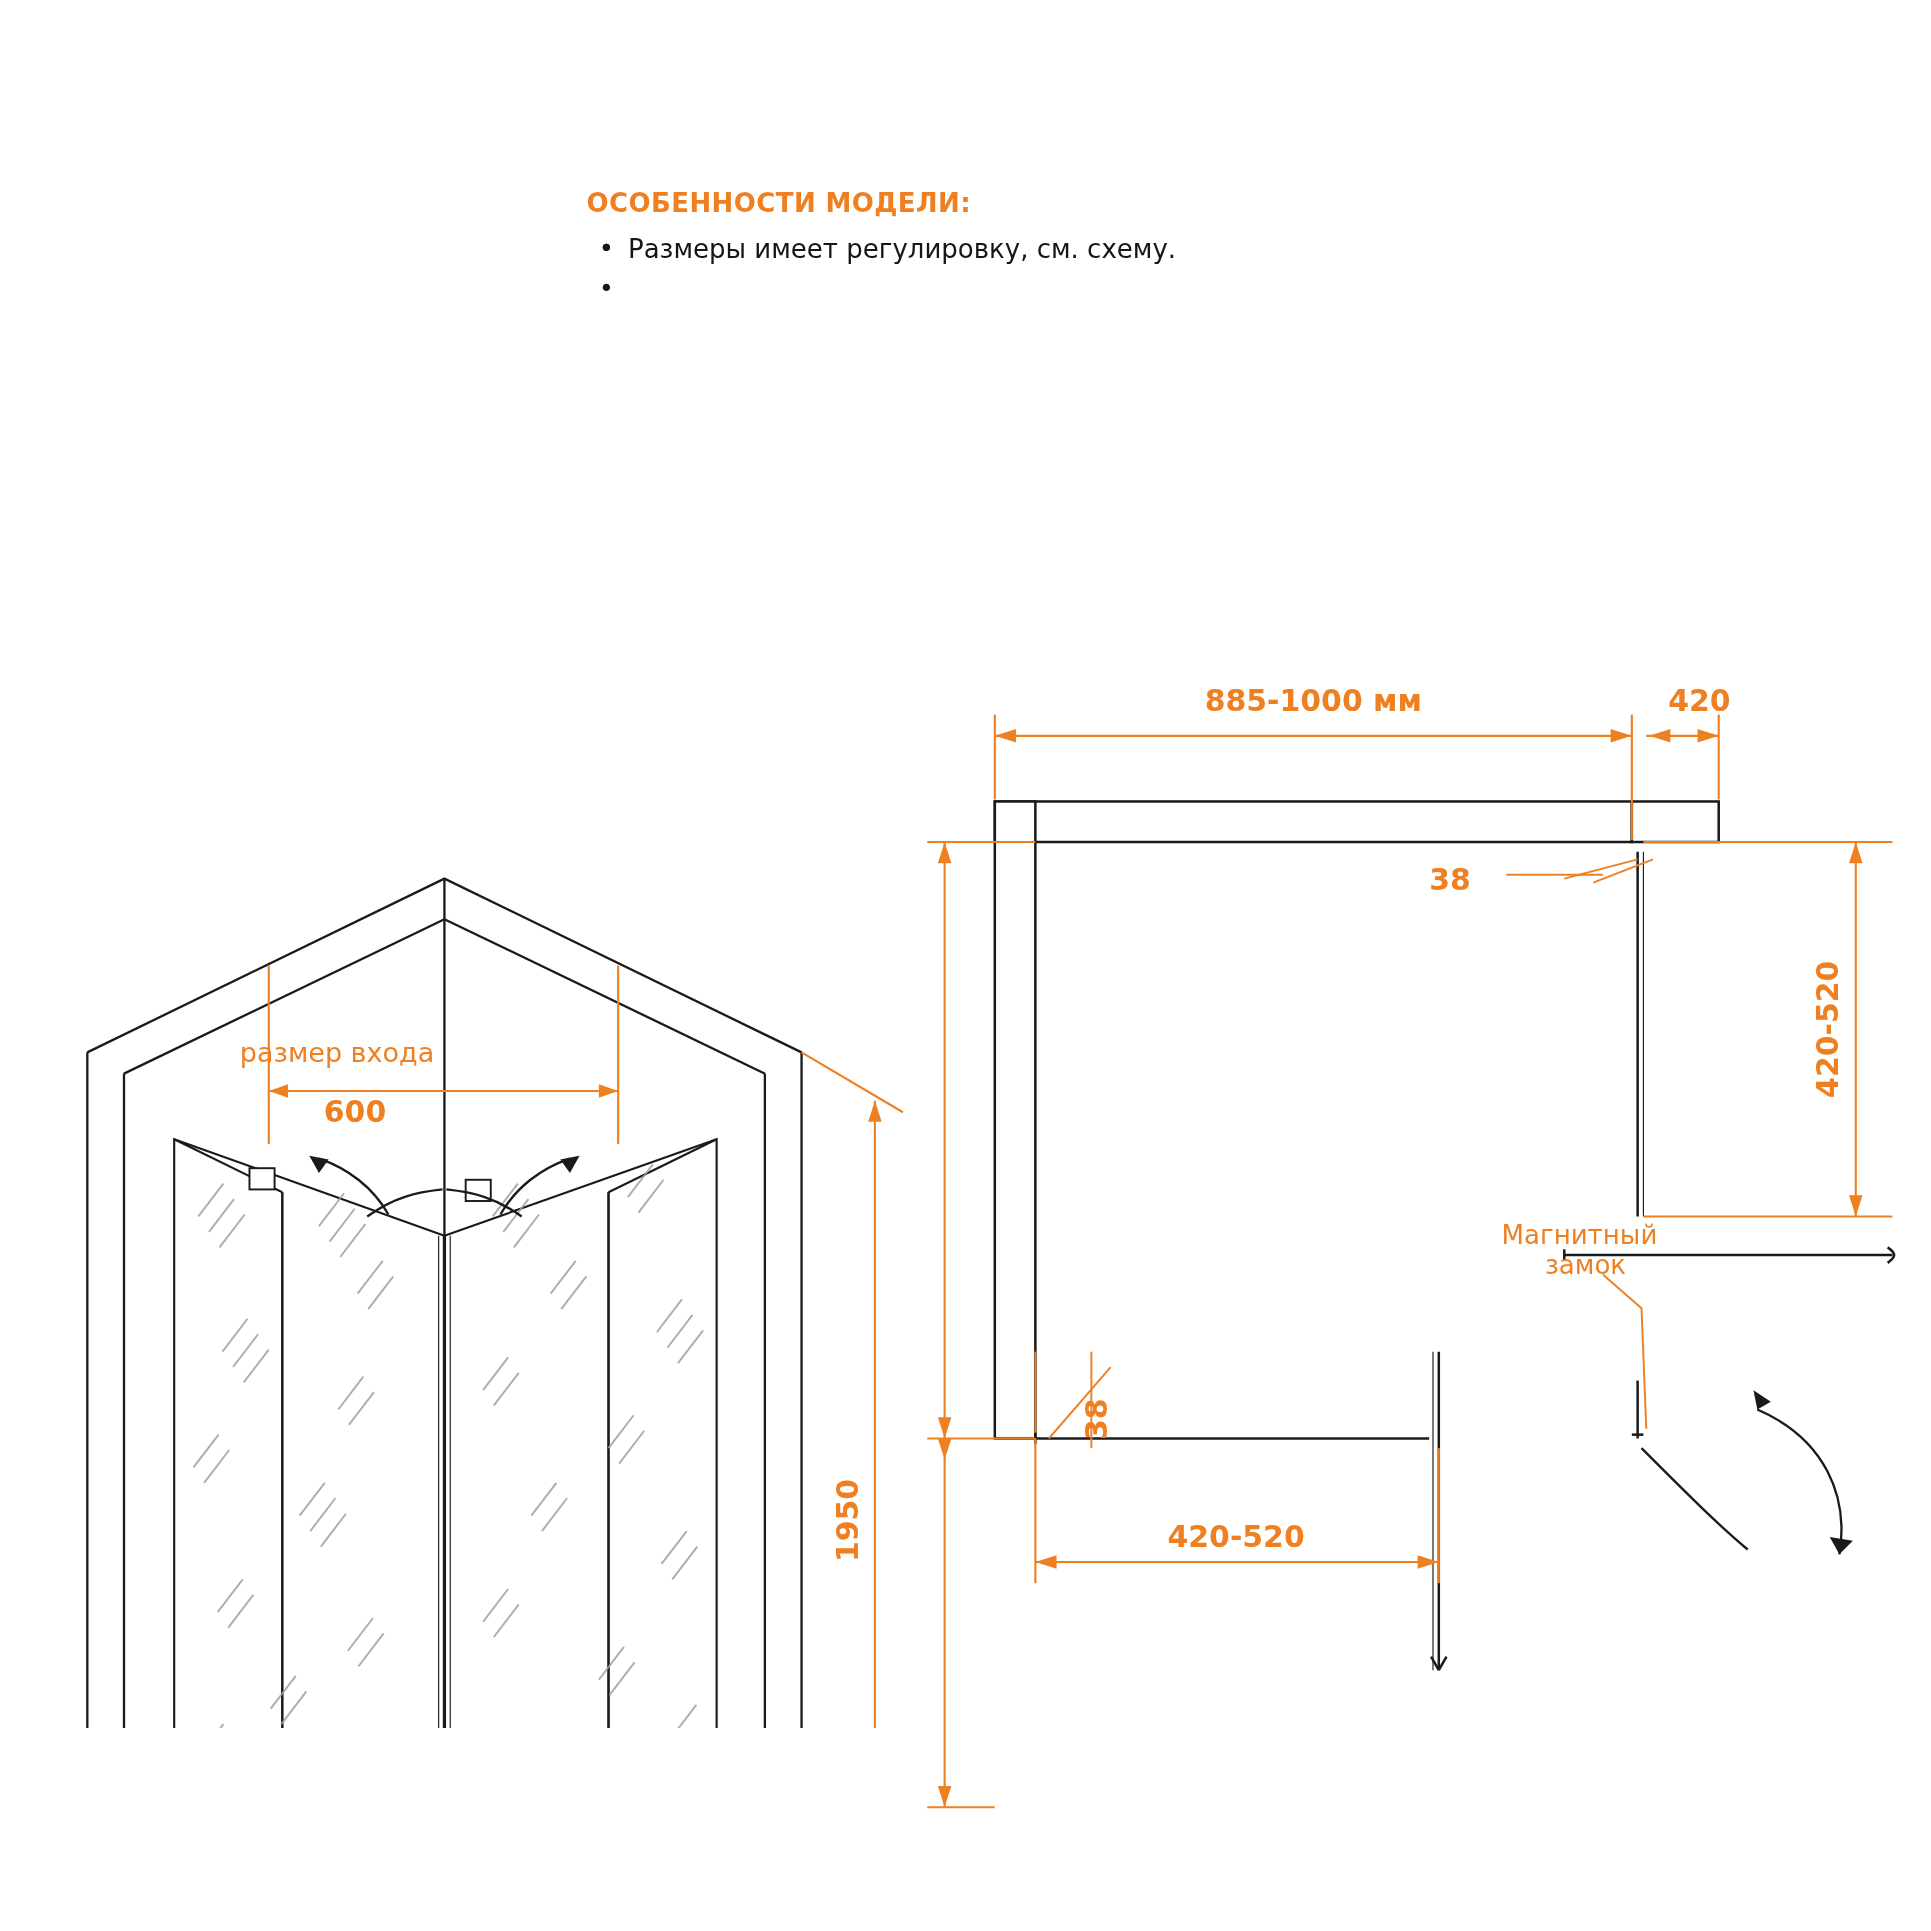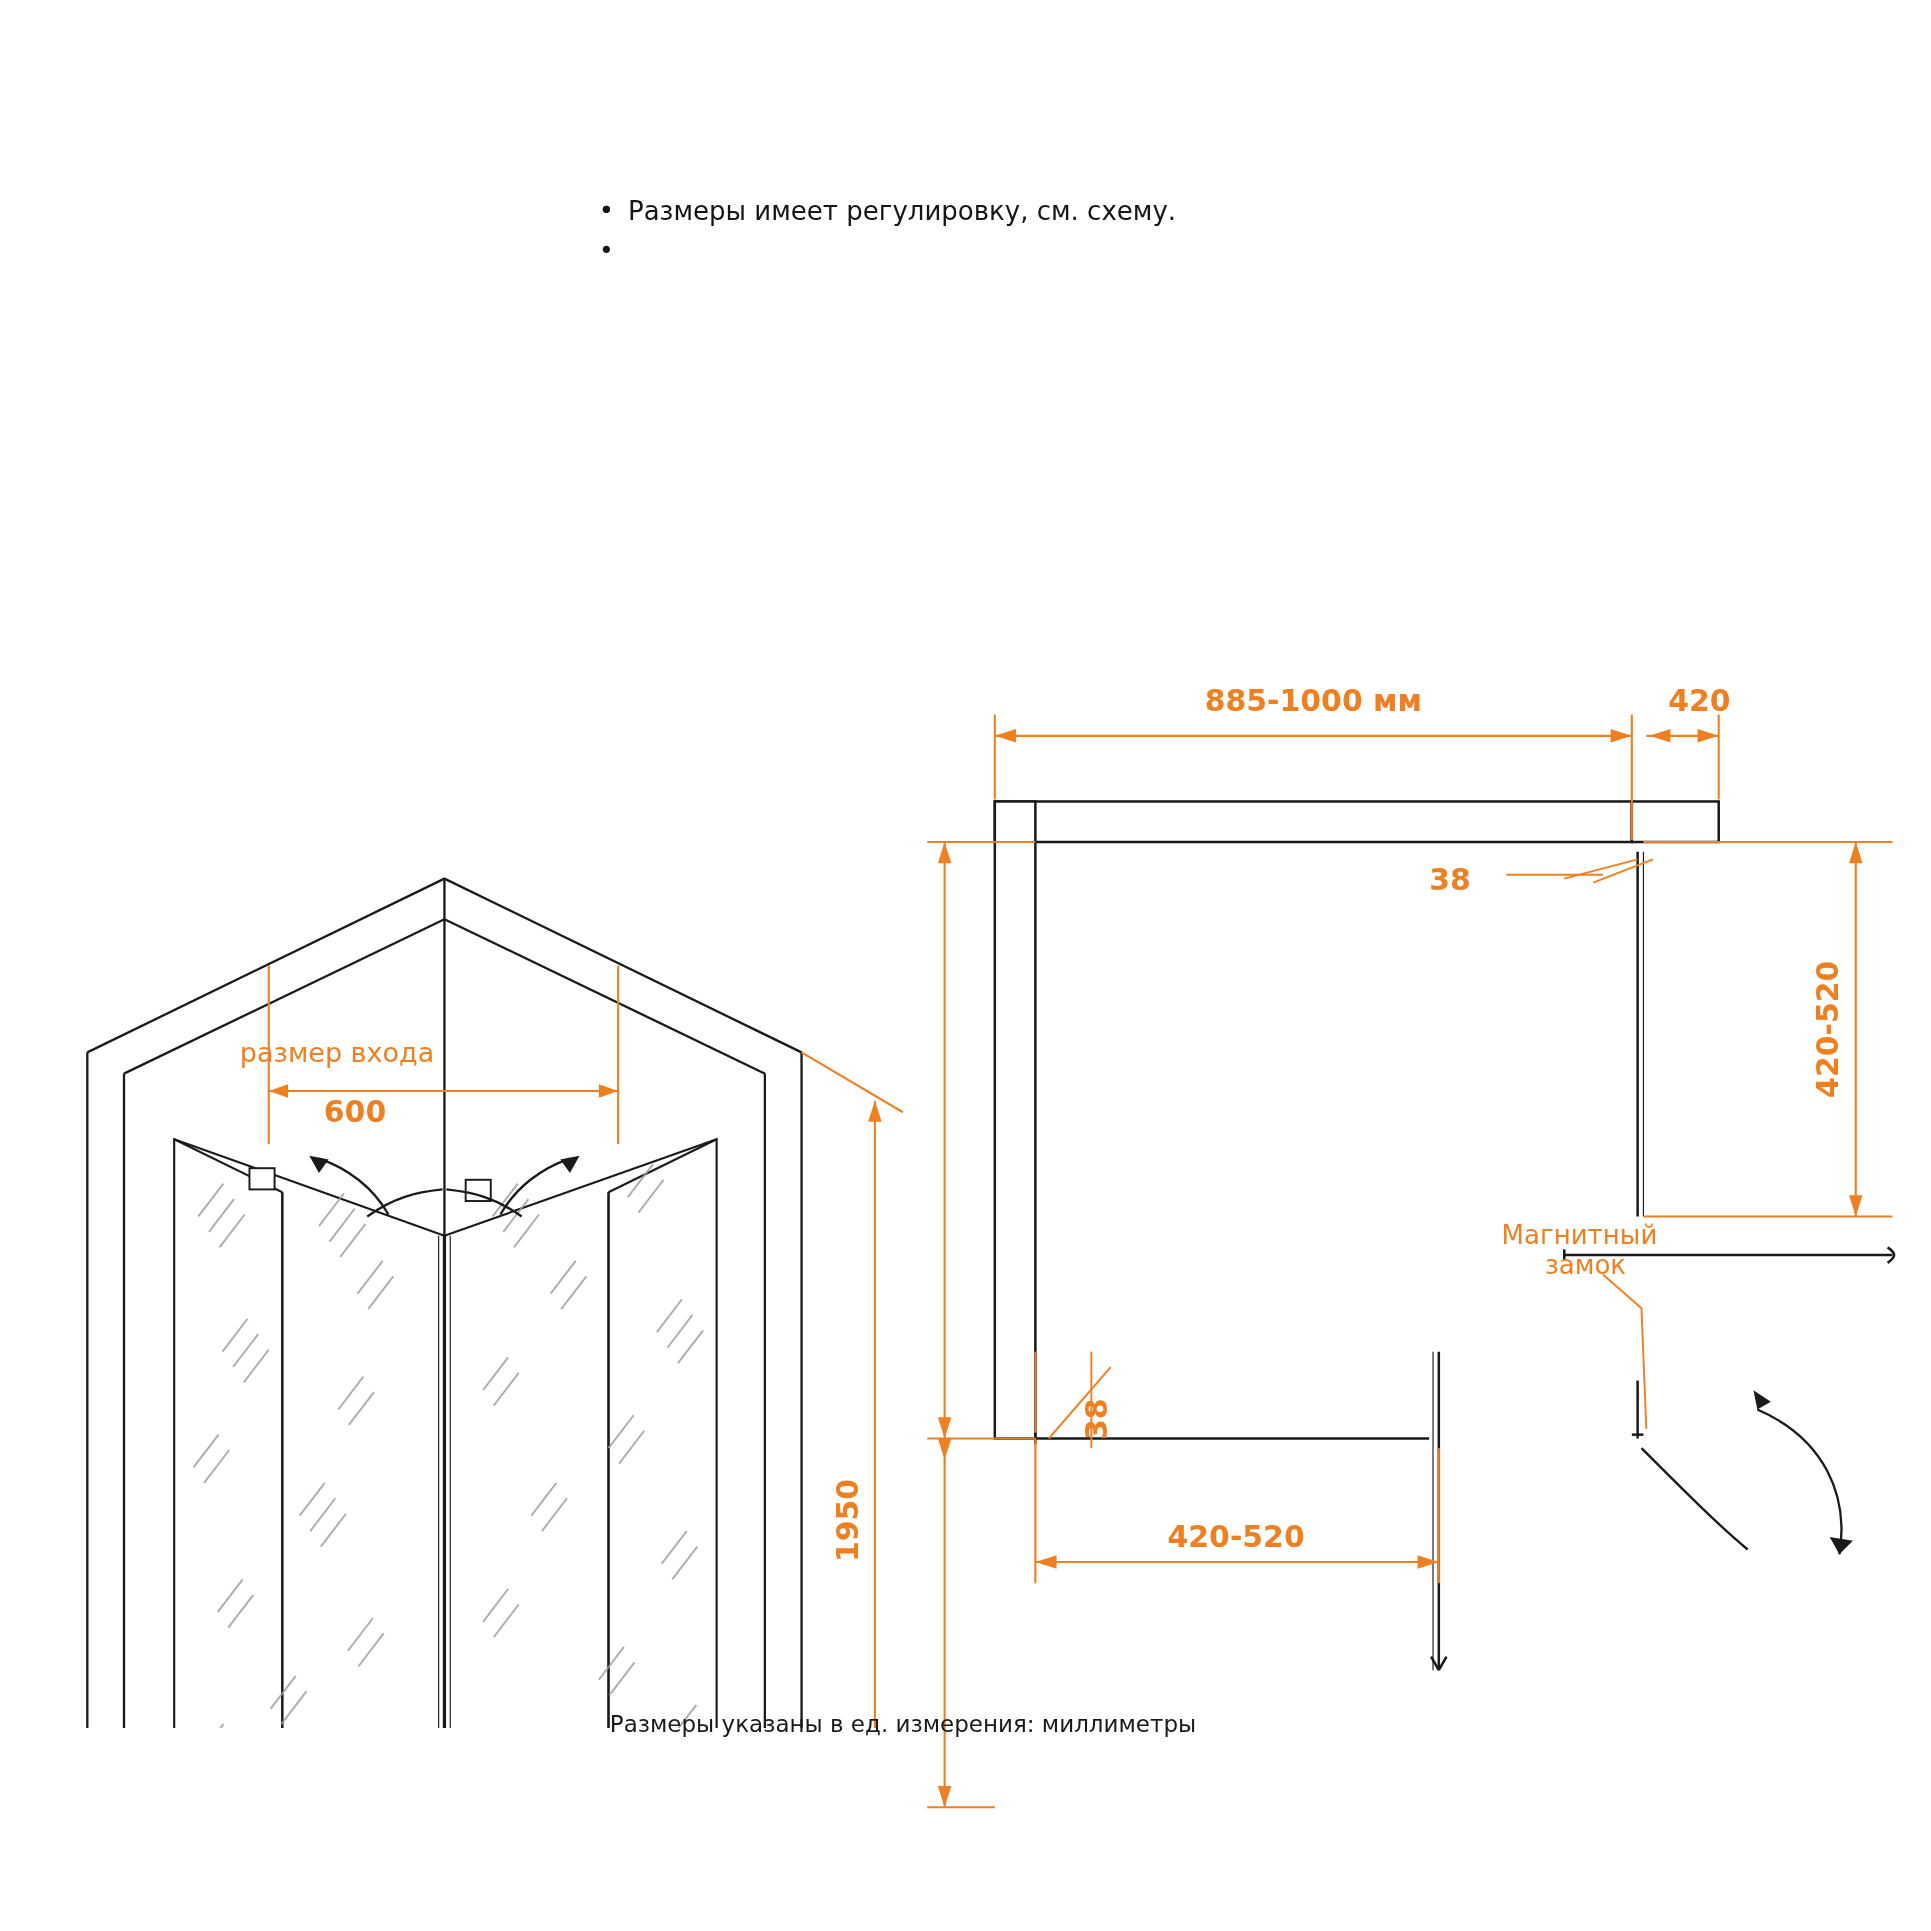--- a/index.html
+++ b/index.html
@@ -79,20 +79,21 @@
     fill: #ef8022;
     font-size: 28px;
   }
 </style>
 </head>
 <body>
 
 <div id="sheet">
 
   <div class="features">
+    <div class="features-title">ОСОБЕННОСТИ МОДЕЛИ:</div>
     <ul class="feature-list">
       <li><span class="bullet">•</span></li>
       <li><span class="bullet">•</span><span>Размеры имеет регулировку, см. схему.</span></li>
       <li><span class="bullet">•</span></li>
     </ul>
   </div>
 
   <svg width="966" height="1303" viewBox="0 0 1000 1350" style="position:absolute;left:29px;top:425px;">
     <g fill="none" stroke="#1a1a1a" stroke-width="2.4" stroke-linejoin="round">
 
@@ -292,15 +293,14 @@
     <text class="lbl-b" x="520" y="222" font-size="33">38</text>
 
     <g stroke="#ef8022" stroke-width="2" fill="none">
       <path d="M 112 784 L 112 700"></path>
       <path d="M 126 790 L 190 716"></path>
       <path d="M 170 700 L 170 800"></path>
     </g>
     <text class="lbl-b" x="186" y="770" font-size="33" transform="rotate(-90 186 770)" text-anchor="middle">38</text>
   </svg>
 
-  <div class="footnote">Размеры указаны в ед. измерения: миллиметры</div>
 </div>
 
 
 </body></html>

